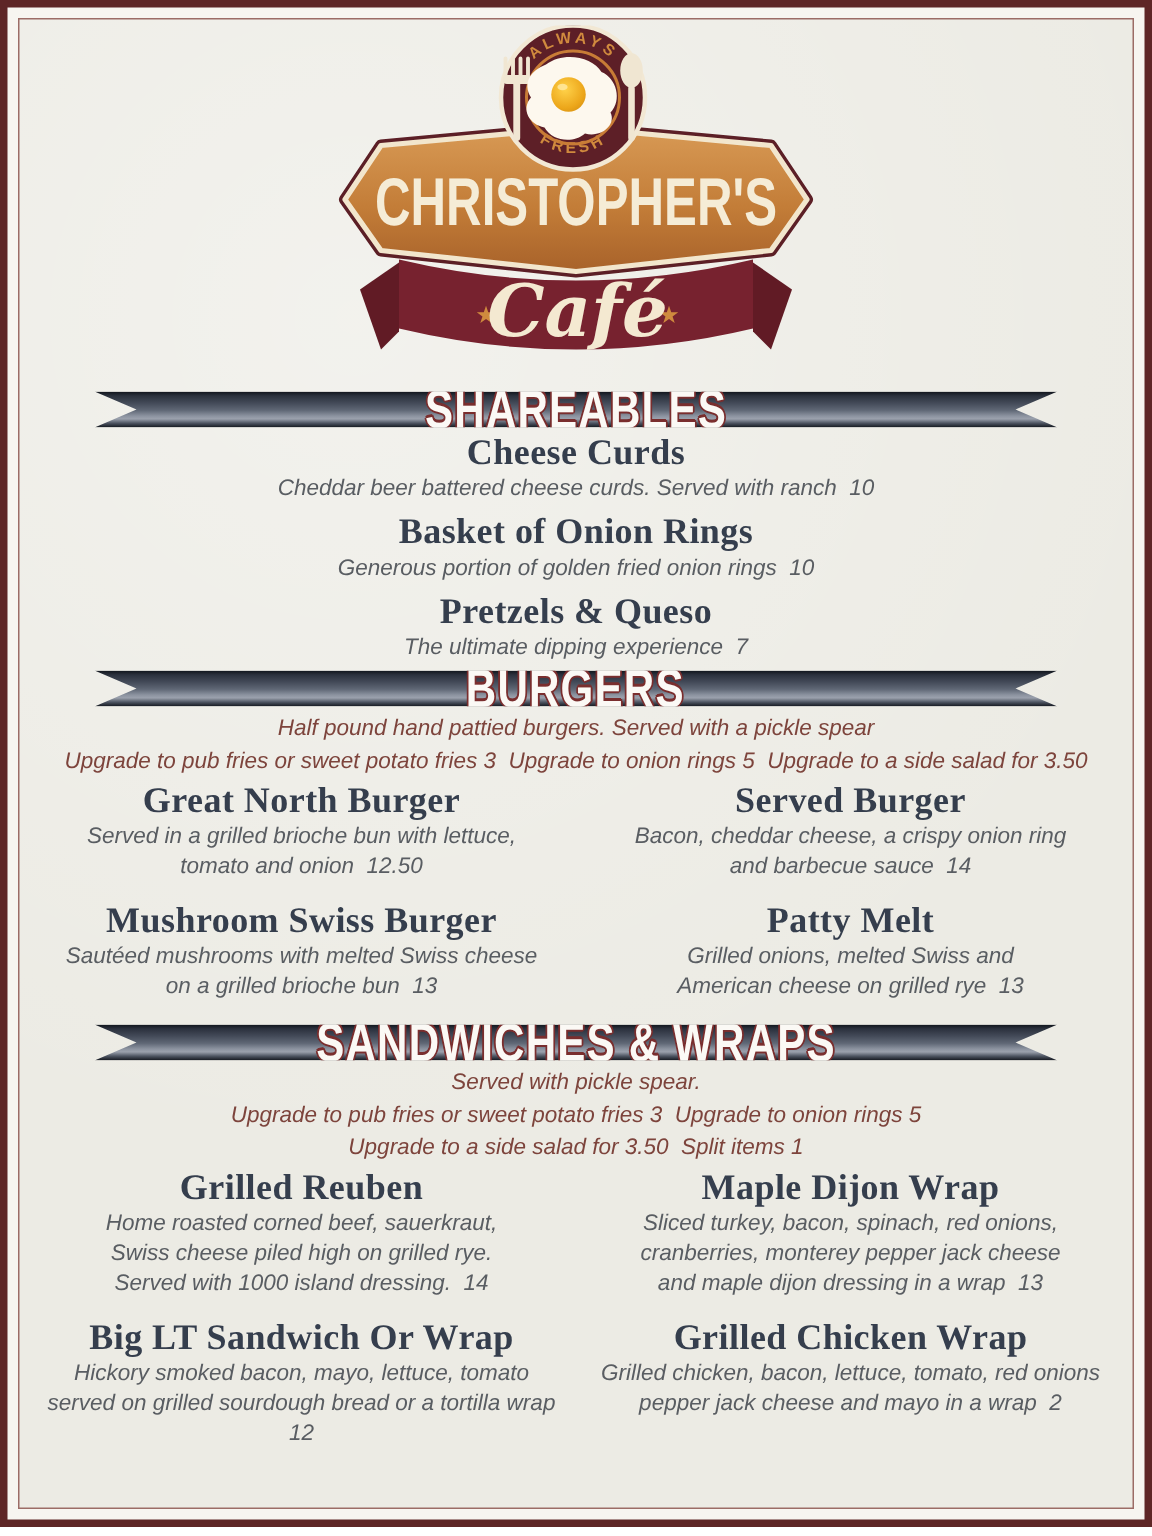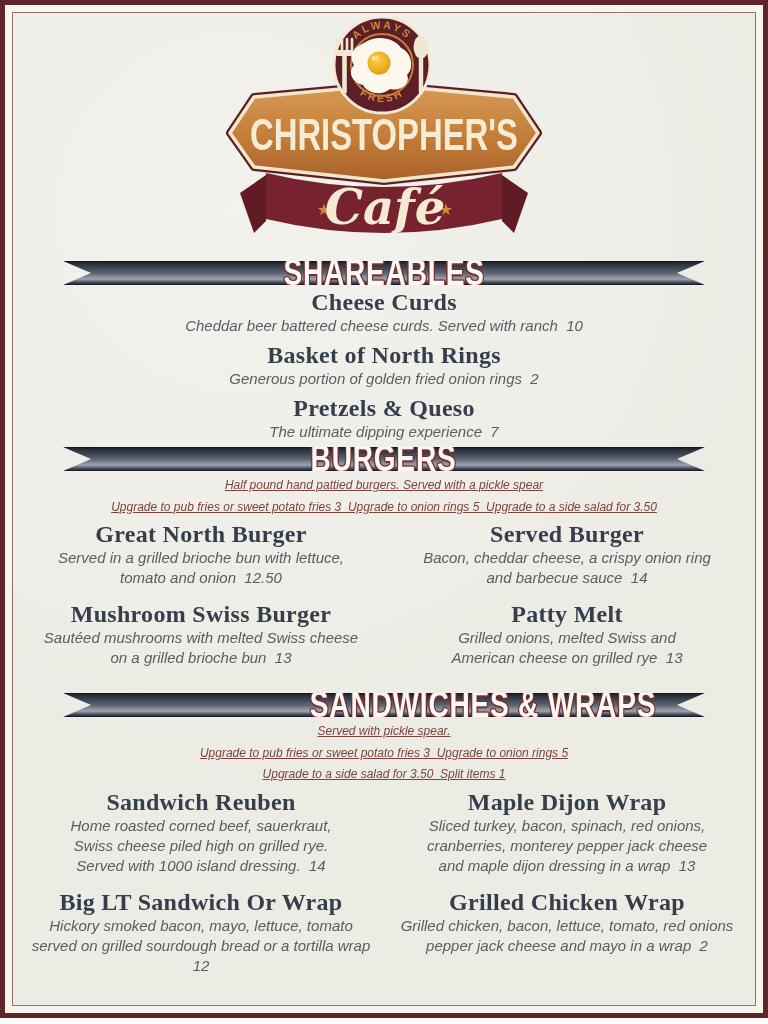--- a/index.html
+++ b/index.html
@@ -39,41 +39,41 @@
     color:#fbf9f5;letter-spacing:1px;
     transform:scaleX(.78);
     text-shadow:
       -1.5px 0 #7a2e2e, 1.5px 0 #7a2e2e, 0 -1.5px #7a2e2e, 0 1.5px #7a2e2e,
       -1px -1px #7a2e2e, 1px -1px #7a2e2e, -1px 1px #7a2e2e, 1px 1px #7a2e2e;
     white-space:nowrap;
   }
   
   .section-notes{margin:4px auto 2px auto;text-align:center;}
   .note-line{
-    font-style:italic;font-size:12px;line-height:21.5px;
-    color:#7d443c;white-space:pre-wrap;text-decoration:underline;
+    font-style:italic;font-size:15px;line-height:21.5px;
+    color:#7d443c;white-space:pre-wrap;
   }
   
   .items-single{margin-top:3px;}
   .menu-item{text-align:center;margin-bottom:5px;}
   .item-name{
     font-family:"Liberation Serif",serif;font-weight:700;
     font-size:24px;line-height:28px;color:#353e4d;
     letter-spacing:.3px;
   }
   .item-desc{
     font-style:italic;font-size:15px;line-height:20px;
     color:#595d62;white-space:pre-wrap;
   }
   .items-grid{
     width:724px;margin:2px auto 0 auto;
     display:grid;grid-template-columns:1fr 1fr;
     column-gap:8px;row-gap:7px;
   }
-  .mt10{margin-top:20px;justify-content:flex-end;}
+  .mt10{margin-top:10px;}
   .mt8{margin-top:8px;}
 </style>
 </head>
 <body>
 
 <div class="frame-outer">
 <div class="frame-inner">
 
   <div class="logo-wrap">
     <svg width="320" height="236" viewBox="0 0 320 236">
@@ -142,22 +142,22 @@
 
   <div class="banner mt8">
     <span class="banner-title">SHAREABLES</span>
   </div>
   <div class="items-single">
     <div class="menu-item">
       <div class="item-name">Cheese Curds</div>
       <div class="item-desc">Cheddar beer battered cheese curds. Served with ranch  10</div>
     </div>
     <div class="menu-item">
-      <div class="item-name">Basket of North Rings</div>
-      <div class="item-desc">Generous portion of golden fried onion rings  2</div>
+      <div class="item-name">Basket of Onion Rings</div>
+      <div class="item-desc">Generous portion of golden fried onion rings  10</div>
     </div>
     <div class="menu-item">
       <div class="item-name">Pretzels &amp; Queso</div>
       <div class="item-desc">The ultimate dipping experience  7</div>
     </div>
   </div>
 
   <div class="banner">
     <span class="banner-title">BURGERS</span>
   </div>
@@ -191,21 +191,21 @@
   <div class="banner mt10">
     <span class="banner-title">SANDWICHES &amp; WRAPS</span>
   </div>
   <div class="section-notes">
     <div class="note-line">Served with pickle spear.</div>
     <div class="note-line">Upgrade to pub fries or sweet potato fries 3  Upgrade to onion rings 5</div>
     <div class="note-line">Upgrade to a side salad for 3.50  Split items 1</div>
   </div>
   <div class="items-grid">
     <div class="menu-item">
-      <div class="item-name">Sandwich Reuben</div>
+      <div class="item-name">Grilled Reuben</div>
       <div class="item-desc">Home roasted corned beef, sauerkraut,
 Swiss cheese piled high on grilled rye.
 Served with 1000 island dressing.  14</div>
     </div>
     <div class="menu-item">
       <div class="item-name">Maple Dijon Wrap</div>
       <div class="item-desc">Sliced turkey, bacon, spinach, red onions,
 cranberries, monterey pepper jack cheese
 and maple dijon dressing in a wrap  13</div>
     </div>

